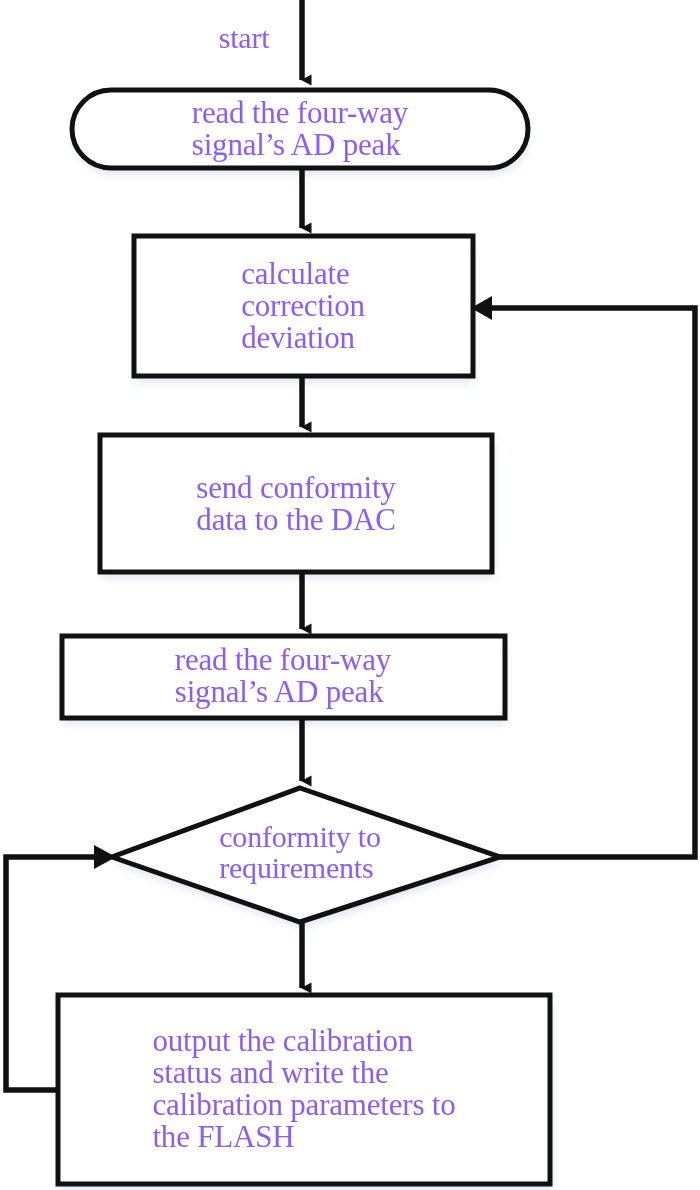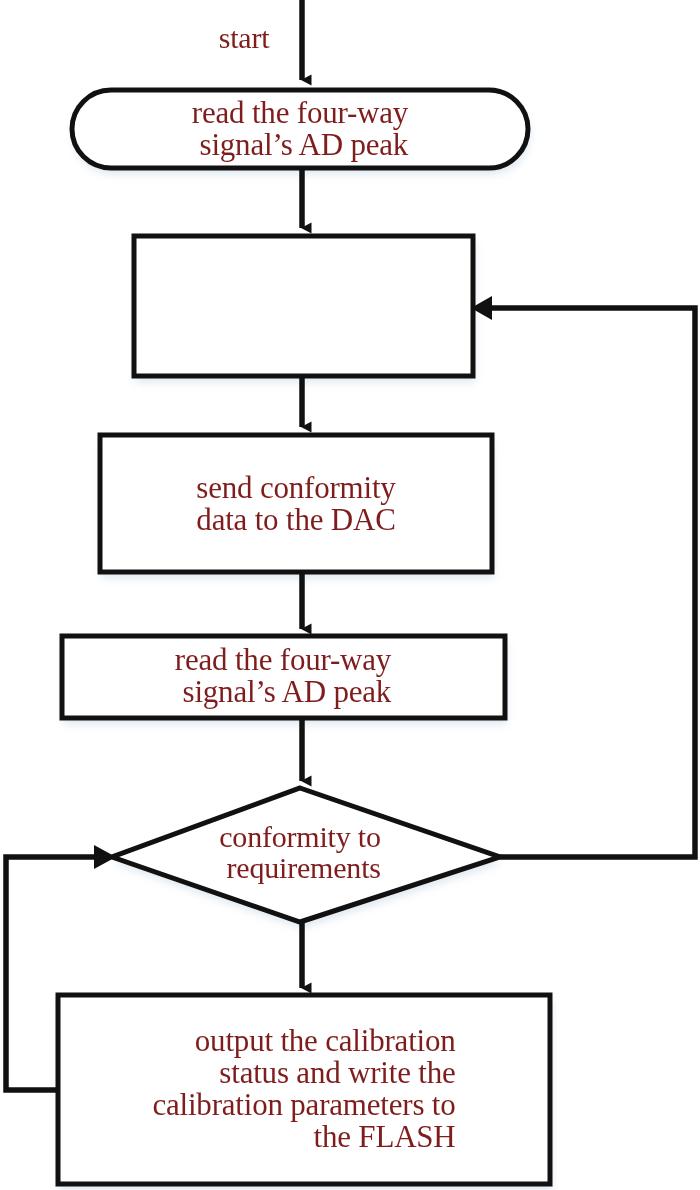--- a/index.html
+++ b/index.html
@@ -23,22 +23,22 @@
     left: 0;
     top: 0;
     width: 700px;
     height: 1190px;
   }
   .node-label {
     position: absolute;
     display: flex;
     align-items: center;
     justify-content: center;
-    text-align: right;
-    color: #7f1d1d;
+    text-align: left;
+    color: #8b5cf6;
     line-height: 1.04;
     white-space: pre-line;
     letter-spacing: -0.2px;
     pointer-events: none;
   }
   .lbl-start {
     left: 196px;
     top: 18px;
     width: 96px;
     height: 40px;
@@ -149,20 +149,23 @@
 
       <rect x="58" y="995" width="492" height="189" stroke-width="5"></rect>
     </g>
   </svg>
 
   <div class="node-label lbl-start">start</div>
 
   <div class="node-label lbl-terminator">read the four-way
 signal’s AD peak</div>
 
+  <div class="node-label lbl-calc">calculate
+correction
+deviation</div>
 
   <div class="node-label lbl-send">send conformity
 data to the DAC</div>
 
   <div class="node-label lbl-read2">read the four-way
 signal’s AD peak</div>
 
   <div class="node-label lbl-output">output the calibration
 status and write the
 calibration parameters to

